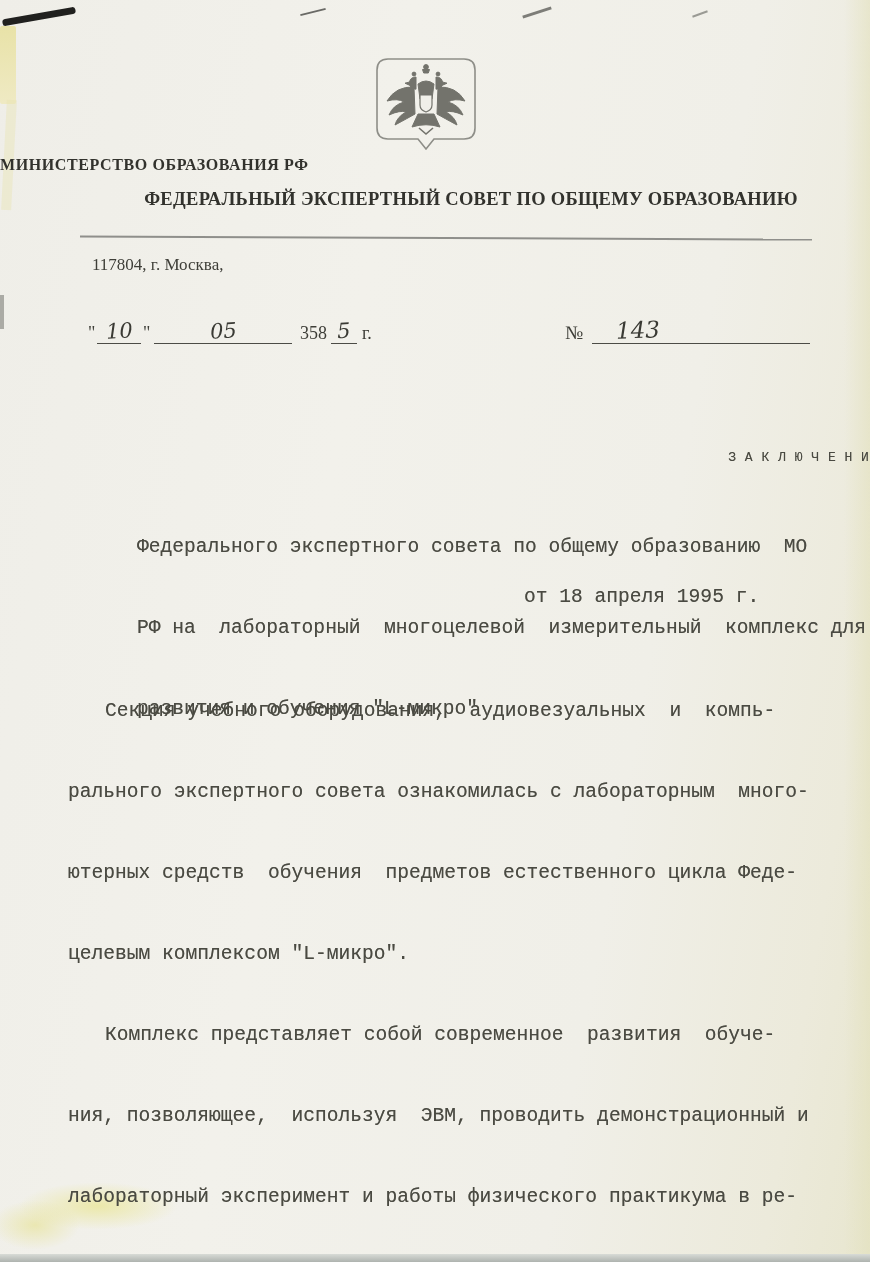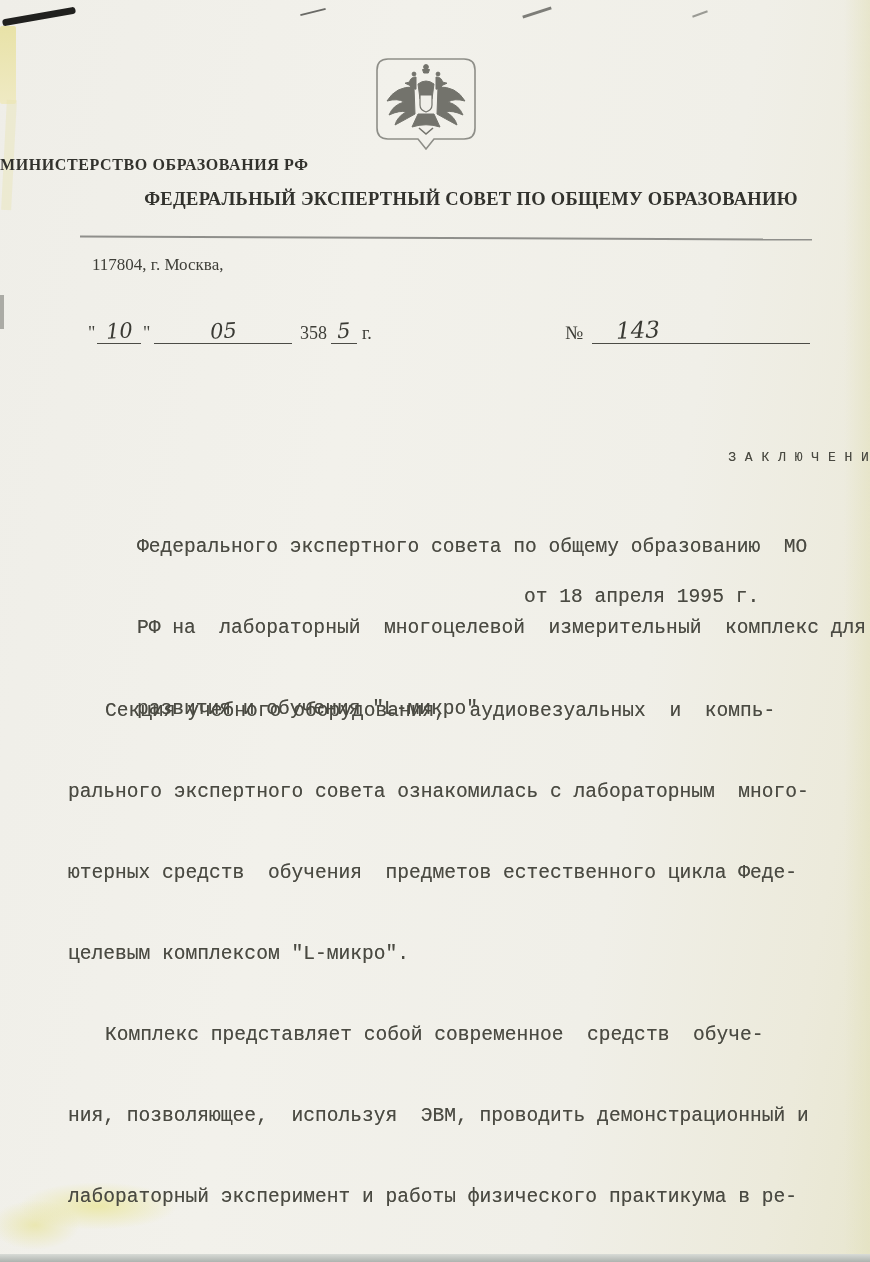--- a/index.html
+++ b/index.html
@@ -120,21 +120,21 @@
     <div class="line">развития и обучения "L-микро"</div>
   </div>
 
   <div class="dateref mono">от 18 апреля 1995 г.</div>
 
   <div class="body mono">
     <div class="line indent">Секция учебного оборудования,  аудиовезуальных  и  компь-</div>
     <div class="line">рального экспертного совета ознакомилась с лабораторным  много-</div>
     <div class="line">ютерных средств  обучения  предметов естественного цикла Феде-</div>
     <div class="line">целевым комплексом "L-микро".</div>
-    <div class="line indent">Комплекс представляет собой современное  средств  обуче-</div>
+    <div class="line indent">Комплекс представляет собой современное  развития  обуче-</div>
     <div class="line">ния, позволяющее,  используя  ЭВМ, проводить демонстрационный и</div>
     <div class="line">лабораторный эксперимент и работы физического практикума в ре-</div>
     
     
     
     
     
     
     
     

